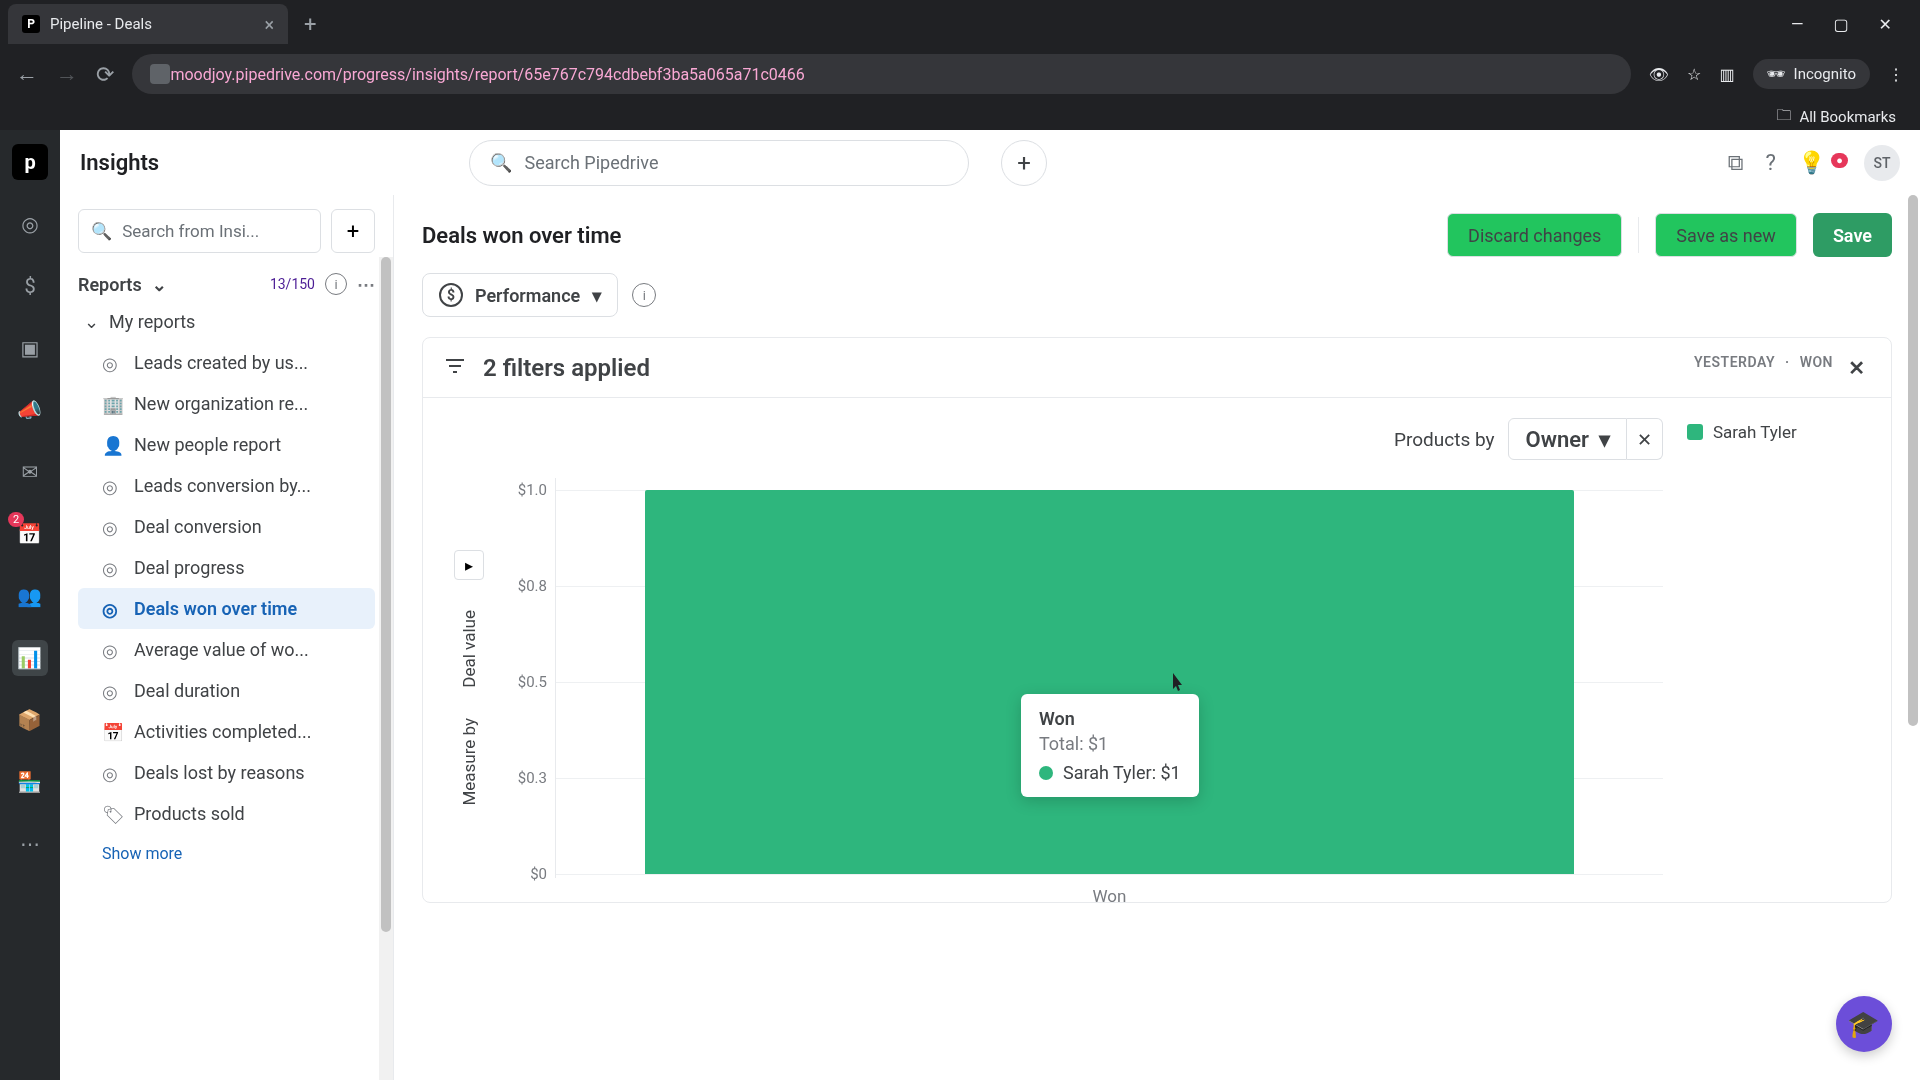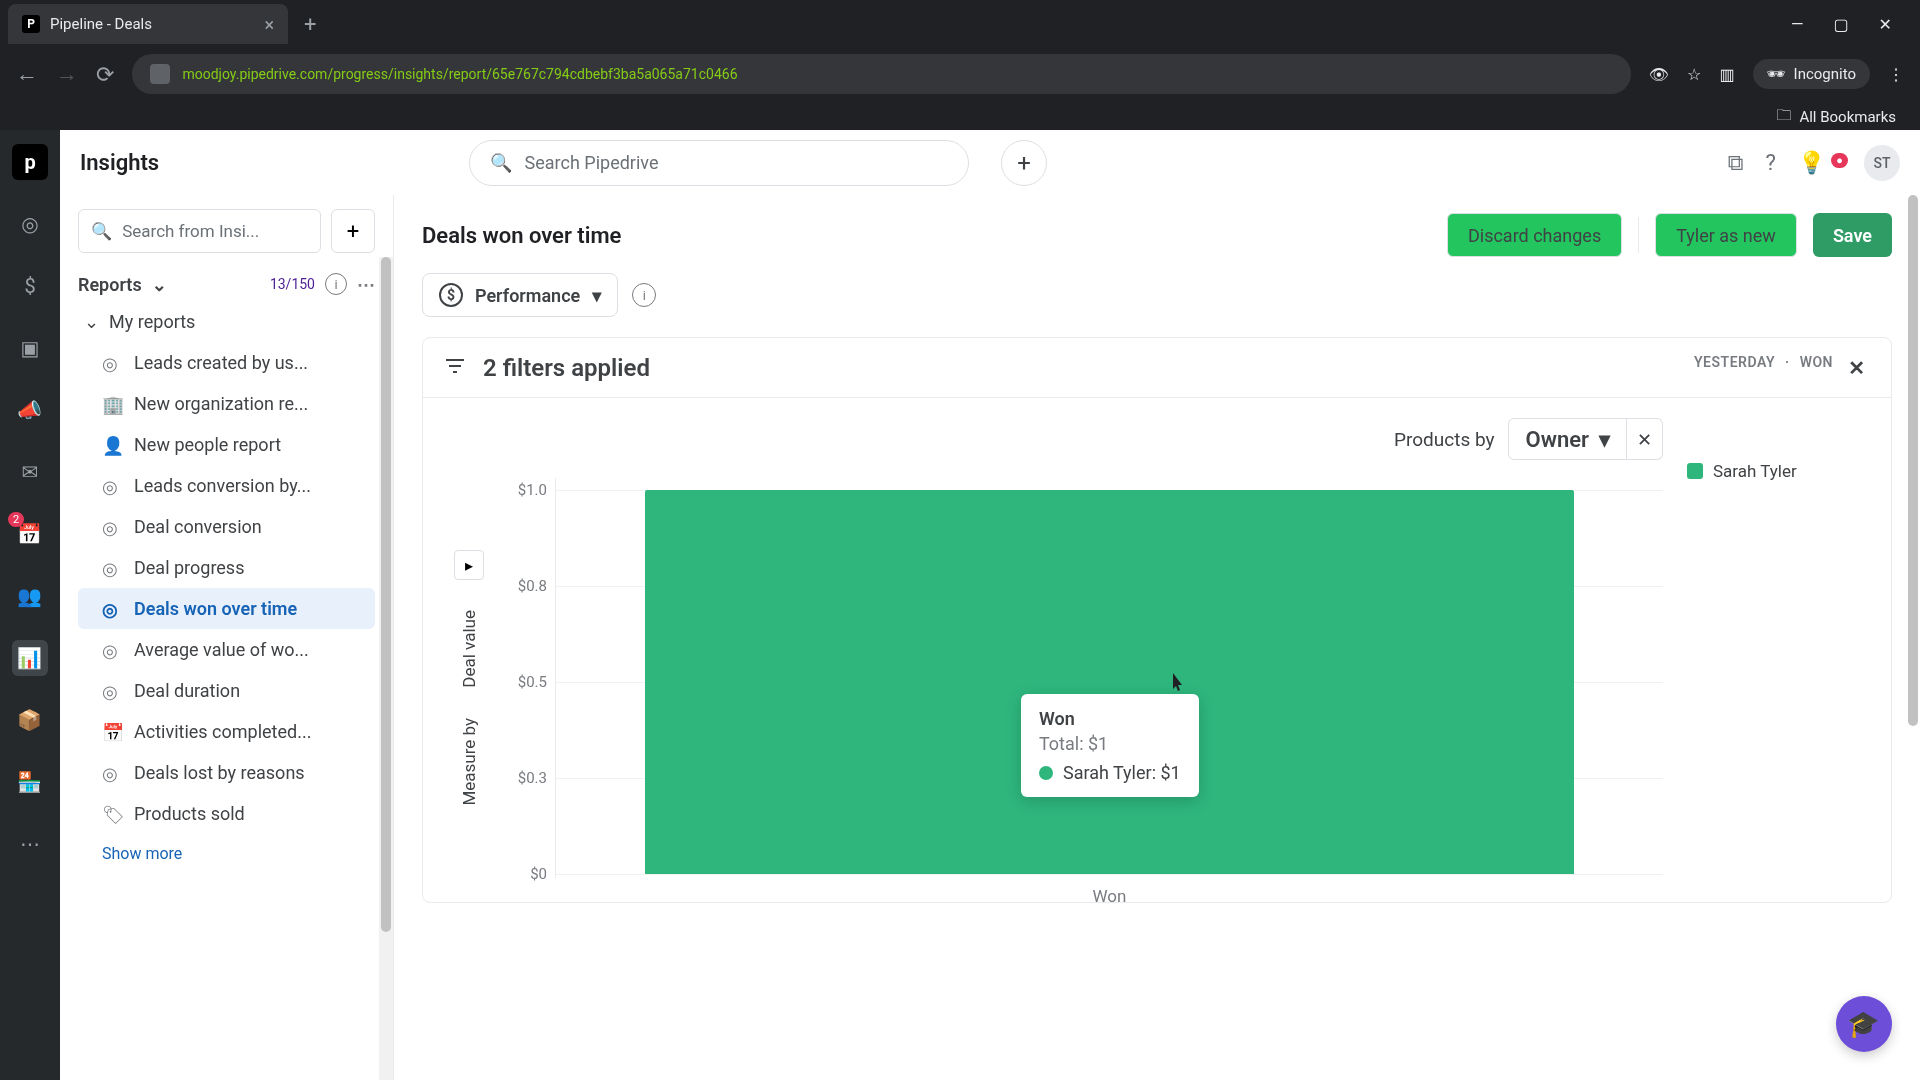--- a/index.html
+++ b/index.html
@@ -10,21 +10,21 @@
 .tab-strip { display: flex; align-items: center; height: 48px; padding: 0 8px; gap: 6px; }
 .tab { display: flex; align-items: center; gap: 10px; background: #35363a; padding: 8px 14px; border-radius: 8px 8px 0 0; color: #e8eaed; font-size: 15px; width: 280px; height: 40px; }
 .tab-favicon { width: 18px; height: 18px; background: #000; border-radius: 3px; display: flex; align-items: center; justify-content: center; color: #fff; font-weight: bold; font-size: 12px; }
 .tab-close { margin-left: auto; color: #9aa0a6; font-size: 18px; cursor: pointer; }
 .new-tab { color: #9aa0a6; font-size: 22px; padding: 0 10px; cursor: pointer; }
 .window-controls { margin-left: auto; display: flex; gap: 30px; padding-right: 20px; color: #e8eaed; }
 .window-controls span { cursor: pointer; font-size: 16px; }
 
 .addr-bar { display: flex; align-items: center; height: 52px; padding: 0 16px; gap: 18px; }
 .nav-btn { color: #9aa0a6; font-size: 22px; cursor: pointer; }
-.url-box { flex: 1; background: #35363a; border-radius: 24px; height: 40px; display: flex; align-items: center; padding: 0 18px; color: #84cc16; font-size: 14px; gap: 12px; }
+.url-box { flex: 1; background: #35363a; border-radius: 24px; height: 40px; display: flex; align-items: center; padding: 0 18px; color: #f9a8d4; font-size: 16px; }
 .url-icon { width: 20px; height: 20px; background: #5f6368; border-radius: 4px; }
 .addr-right { display: flex; align-items: center; gap: 18px; color: #e8eaed; }
 .incognito-pill { background: #35363a; border-radius: 20px; padding: 6px 14px; display: flex; align-items: center; gap: 8px; font-size: 15px; }
 .bookmarks-bar { display: flex; justify-content: flex-end; padding: 4px 24px 8px; color: #e8eaed; font-size: 15px; gap: 8px; align-items: center; }
 
 
 .app { display: flex; height: calc(1080px - 130px); }
 .icon-rail { width: 60px; background: #26292c; display: flex; flex-direction: column; align-items: center; padding-top: 14px; gap: 26px; }
 .rail-logo { width: 36px; height: 36px; background: #000; border-radius: 6px; display: flex; align-items: center; justify-content: center; color: #fff; font-weight: bold; font-size: 20px; }
 .rail-item { width: 36px; height: 36px; display: flex; align-items: center; justify-content: center; color: #9aa0a6; font-size: 20px; cursor: pointer; border-radius: 6px; position: relative; }
@@ -106,21 +106,21 @@
 
 .tooltip { position: absolute; background: #fff; border-radius: 6px; box-shadow: 0 4px 16px rgba(0,0,0,0.18); padding: 14px 18px; font-size: 18px; color: #404346; }
 .tooltip-title { font-weight: 600; margin-bottom: 4px; }
 .tooltip-total { color: #787b80; margin-bottom: 8px; }
 .tooltip-row { display: flex; align-items: center; gap: 10px; }
 .legend-dot { width: 14px; height: 14px; border-radius: 50%; background: #2eb67d; }
 
 .cursor { position: absolute; width: 24px; height: 24px; pointer-events: none; }
 
 .legend-col { width: 180px; padding-top: 4px; }
-.legend-item { display: flex; align-items: center; gap: 10px; font-size: 17px; color: #404346; margin-top: 39px; }
+.legend-item { display: flex; align-items: center; gap: 10px; font-size: 17px; color: #404346; }
 .legend-sq { width: 16px; height: 16px; border-radius: 3px; background: #2eb67d; }
 
 .fab { position: absolute; bottom: 28px; right: 28px; width: 56px; height: 56px; border-radius: 50%; background: #6c4ed9; color: #fff; display: flex; align-items: center; justify-content: center; font-size: 26px; cursor: pointer; box-shadow: 0 4px 12px rgba(0,0,0,0.2); }
 .main-scrollbar { position: absolute; right: 0; top: 0; bottom: 0; width: 14px; }
 .main-scrollthumb { position: absolute; left: 2px; right: 2px; top: 0; height: 60%; background: #c1c1c1; border-radius: 6px; }
 </style>
 </head>
 <body>
 
 <div class="browser-chrome">
@@ -272,21 +272,21 @@
             <div class="side-scrollthumb"></div>
           </div>
       </div>
 
       <div class="main">
         <div class="main-header">
           <div class="main-title">Deals won over time</div>
           <div class="main-actions">
             <div class="btn ghost">Discard changes</div>
             <div class="divider-v"></div>
-            <div class="btn ghost">Tyler as new</div>
+            <div class="btn ghost">Save as new</div>
             <div class="btn primary">Save</div>
           </div>
         </div>
 
         <div class="perf-row">
           <div class="perf-pill">
             <span class="perf-icon">$</span>
             <span>Performance</span>
             <span>▾</span>
           </div>

